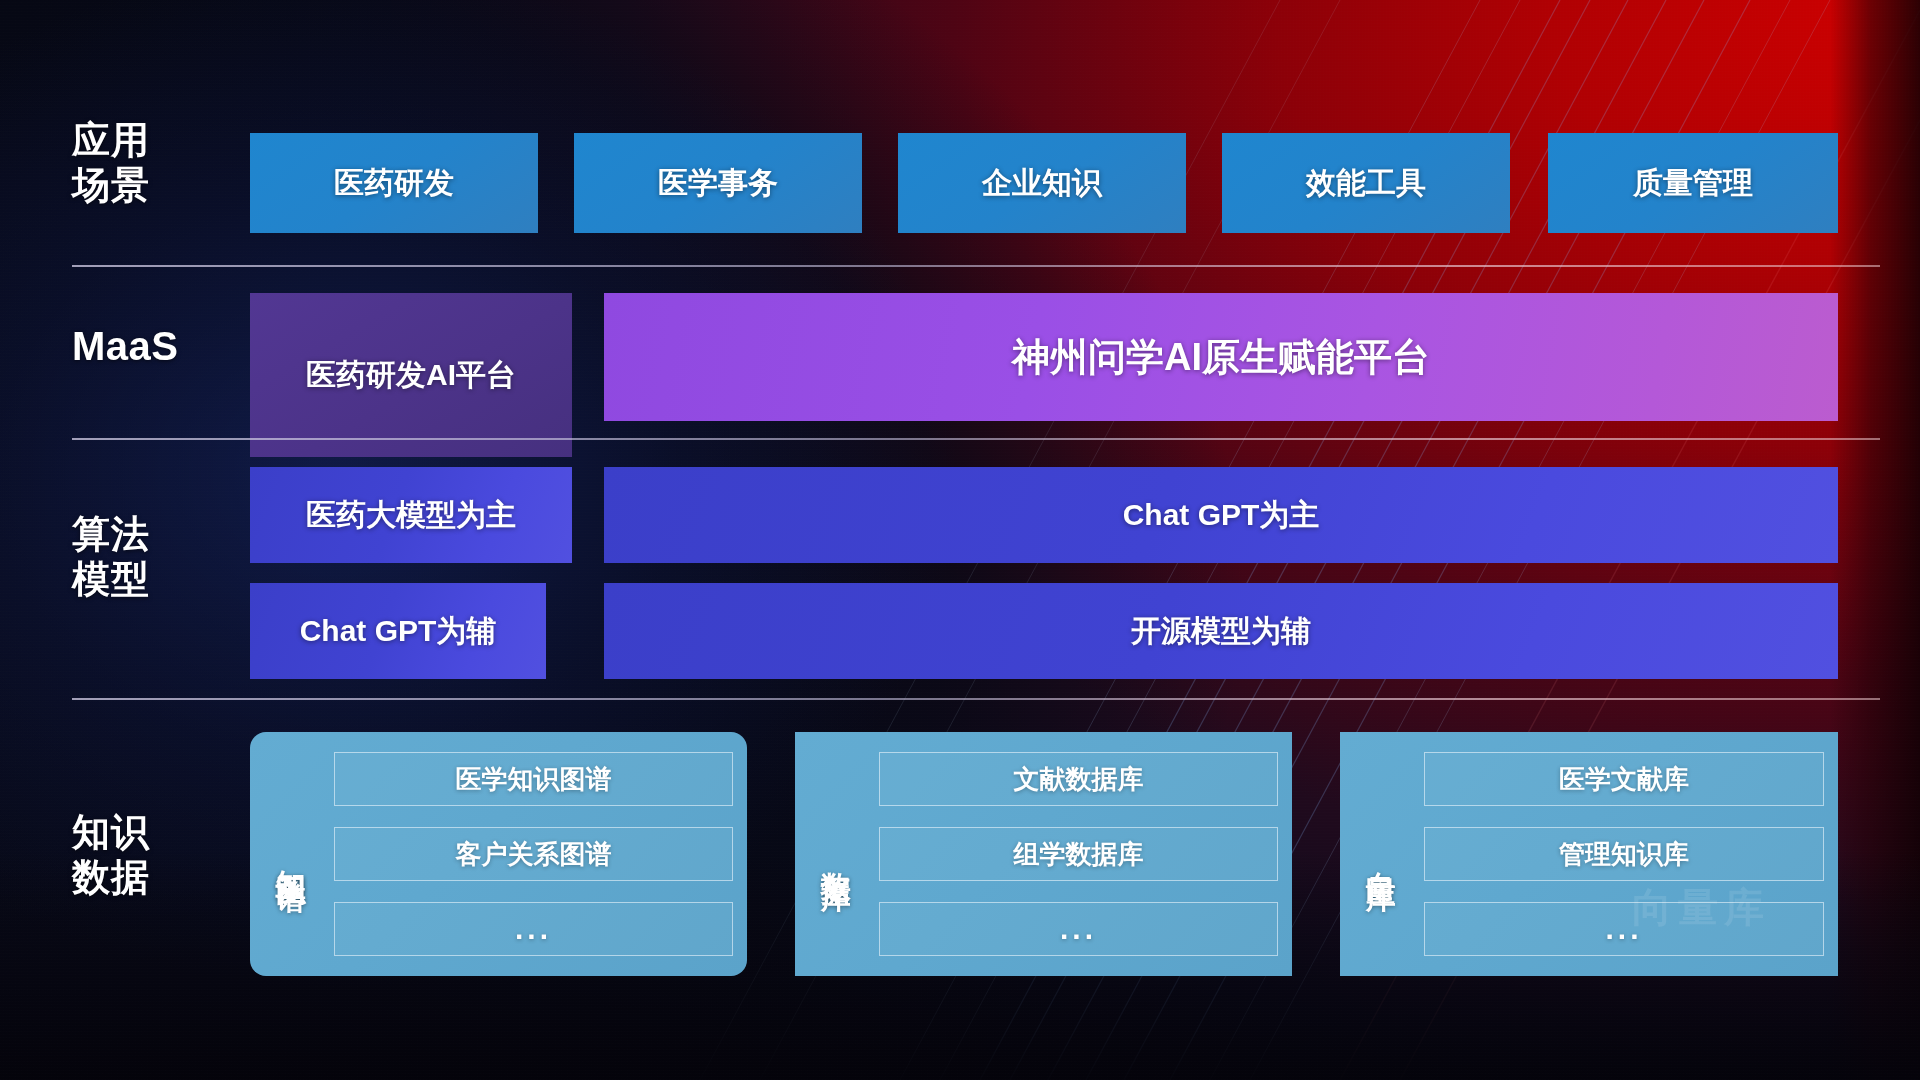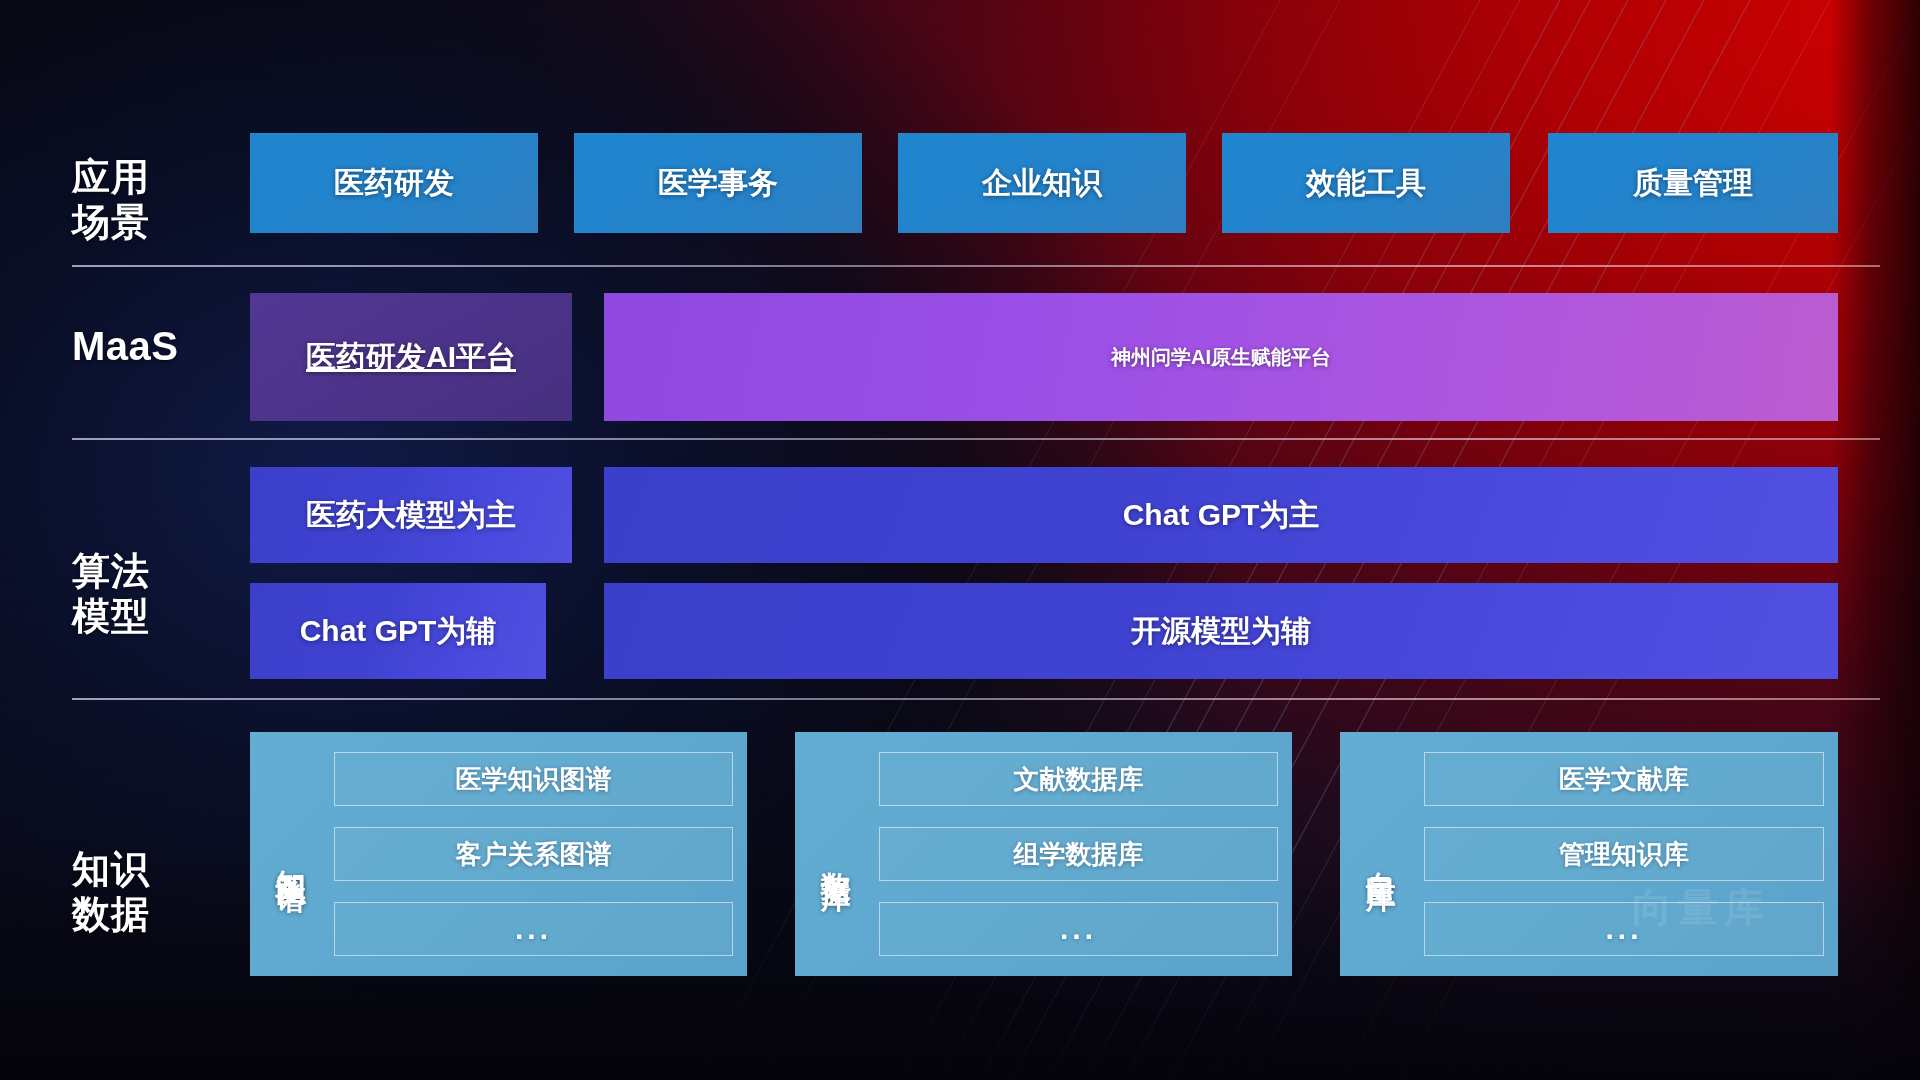--- a/index.html
+++ b/index.html
@@ -88,21 +88,21 @@
     position: absolute;
     left: 72px;
     width: 130px;
     color: #ffffff;
     font-weight: bold;
     text-align: left;
     line-height: 1.18;
     letter-spacing: 1px;
     text-shadow: 0 1px 4px rgba(0,0,0,0.6);
   }
-  .row-label.cn { font-size: 38px; margin-top: 37px; }
+  .row-label.cn { font-size: 38px; }
   .row-label.latin { font-size: 40px; letter-spacing: 0.5px; }
 
   .box {
     position: absolute;
     display: flex;
     align-items: center;
     justify-content: center;
     color: #ffffff;
     font-weight: bold;
     text-shadow: 0 1px 5px rgba(0,0,0,0.45);
@@ -111,28 +111,27 @@
 
   
   .app-box {
     height: 100px;
     font-size: 30px;
     background: linear-gradient(145deg, #1f86cf 0%, #2383cb 50%, #2f7fc0 100%);
   }
 
   
   .maas-left {
-    height: 128px;
+    height: 164px;
     font-size: 30px;
     background: linear-gradient(150deg, #523793 0%, #4c3389 55%, #46307f 100%);
-    text-decoration: underline;
   }
   .maas-right {
     height: 128px;
-    font-size: 20px;
+    font-size: 38px;
     background: linear-gradient(100deg, #8f49e0 0%, #9a4fe6 35%, #a955e2 62%, #b458d8 85%, #bb5ccf 100%);
   }
 
   
   .algo-box {
     height: 96px;
     font-size: 30px;
     background: linear-gradient(110deg, #3b3fc9 0%, #4043d2 45%, #4a4ade 75%, #5150e0 100%);
   }
 
@@ -290,21 +289,21 @@
       <span>开源模型为辅</span>
     </div>
 
     <div class="divider" style="top:698px;"></div>
 
     <div class="row-label cn" style="top:810px;">
       <div>知识</div>
       <div>数据</div>
     </div>
 
-    <div class="kgroup" style="left:250px; width:497px;">
+    <div class="kgroup" style="left:250px; width:497px;border-radius:16px;">
       <div class="kgroup-title">知识图谱</div>
       <div class="kgroup-items">
         <div class="kitem">
           <span>医学知识图谱</span>
         </div>
         <div class="kitem">
           <span>客户关系图谱</span>
         </div>
         <div class="kitem ellipsis">
           <span>...</span>

